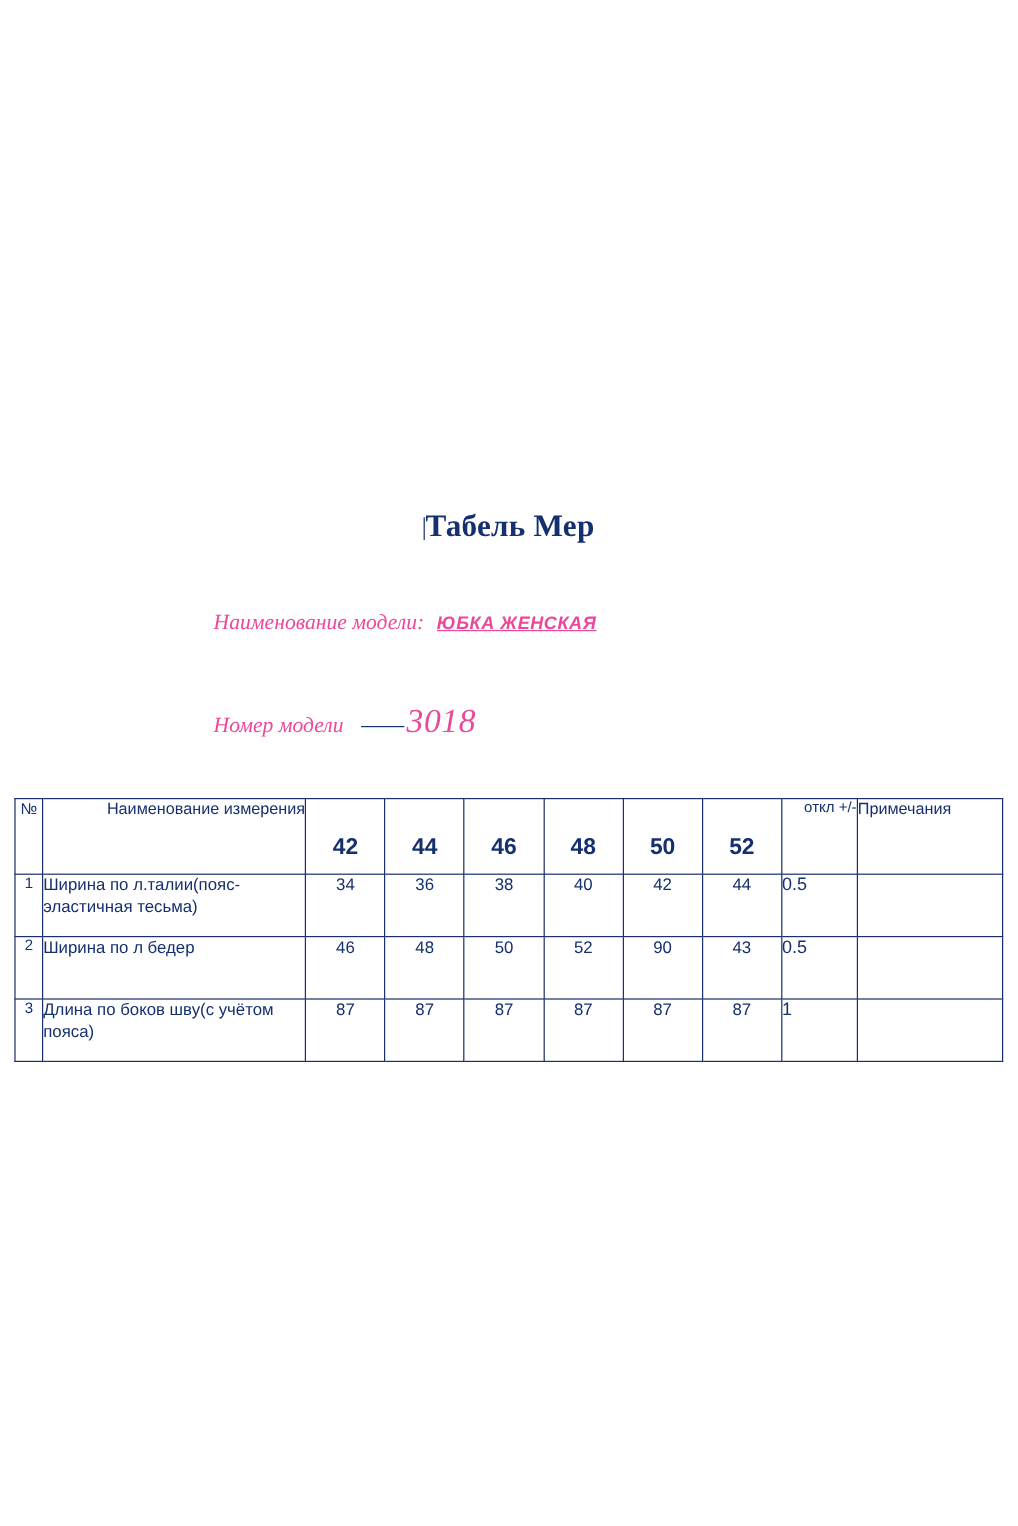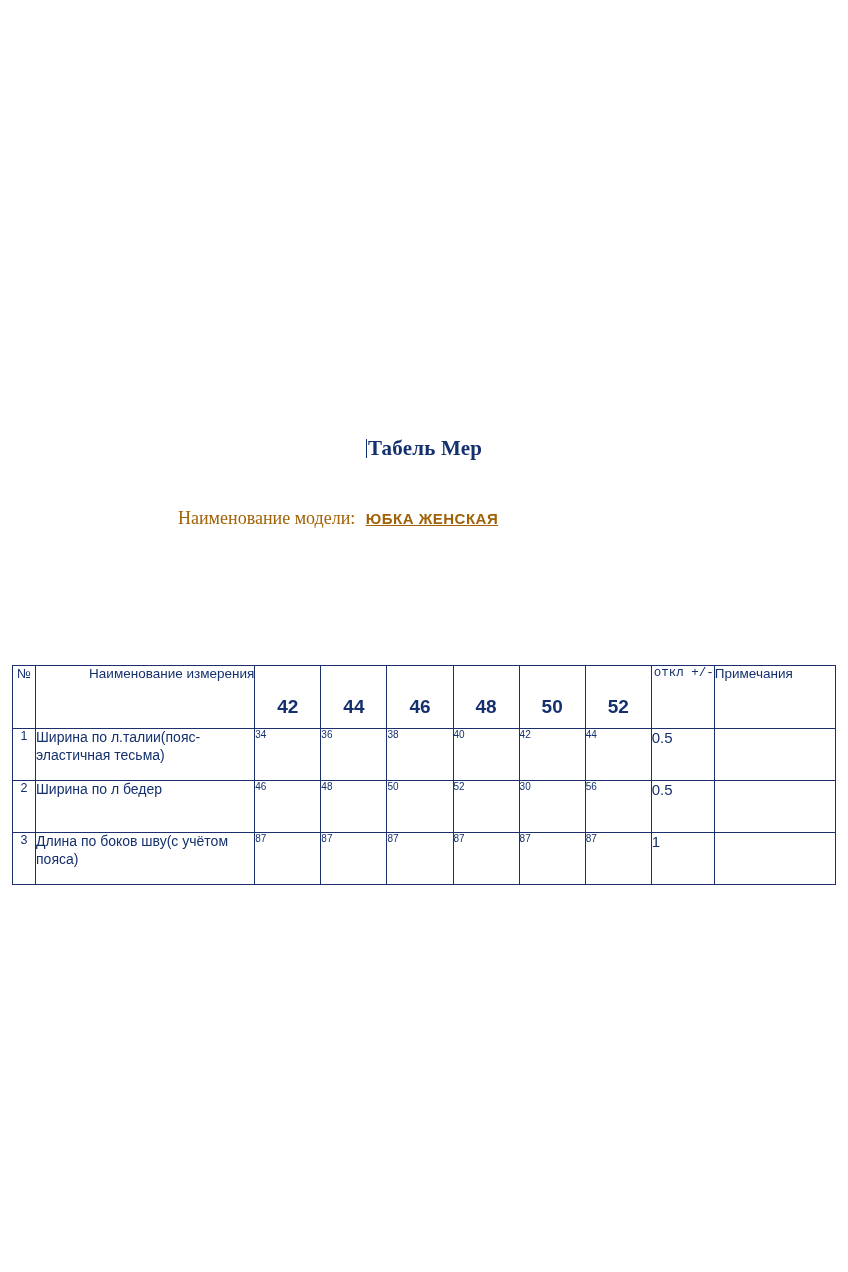--- a/index.html
+++ b/index.html
@@ -18,42 +18,43 @@
   .page {
     position: absolute;
     left: 0; top: 0;
     width: 848px;
     height: 1272px;
     background: #fff;
   }
   .doc-title {
     position: absolute;
     left: 0;
-    top: 436px;
+    top: 424px;
     width: 848px;
     text-align: center;
     font-family: "Liberation Serif", serif;
     font-weight: bold;
-    font-size: 21px;
+    font-size: 26px;
     color: #15306e;
     letter-spacing: 0.2px;
   }
   .doc-title .bar {
     display: inline-block;
     width: 1px;
     height: 19px;
     background: #15306e;
     vertical-align: -3px;
     margin-right: 1px;
   }
   .field-row {
     position: absolute;
     font-family: "Liberation Serif", serif;
-    color: #a16207;
+    color: #ec4899;
     white-space: nowrap;
+    font-style: italic;
   }
   .field-model {
     left: 178px;
     top: 508px;
     font-size: 18px;
   }
   .field-model .value {
     font-family: "Liberation Sans", sans-serif;
     font-weight: bold;
     font-size: 15px;
@@ -112,50 +113,53 @@
     vertical-align: bottom;
     font-weight: bold;
     font-size: 19px;
     padding-bottom: 4px;
   }
   .th-size span { display: block; padding-top: 30px; }
   .th-dev {
     font-size: 12.5px;
     line-height: 1.15;
     padding: 22px 4px 0 4px;
-    font-family: Liberation Mono, monospace;
   }
   .th-note {
     font-size: 13.5px;
     padding: 4px 0 0 8px;
     text-align: left;
   }
 
   tbody tr { height: 52px; }
   tbody td { font-size: 14px; }
   td.c-num  { text-align: center; padding-top: 5px; font-size: 12.5px;}
   td.c-name { padding: 5px 4px 4px 6px; line-height: 1.25; }
-  td.c-size { text-align: left; padding-top: 5px; font-size: 10px; }
+  td.c-size { text-align: center; padding-top: 5px; font-size: 14px; }
   td.c-dev  { padding: 5px 4px 4px 6px; font-size: 15px; }
   td.c-note { }
 </style>
 </head>
 <body>
 
 <div class="page">
 
   <div class="doc-title">
     <span class="bar"></span><span>Табель Мер</span>
   </div>
 
   <div class="field-row field-model">
     <span>Наименование модели:</span>
     <span class="value">ЮБКА  ЖЕНСКАЯ</span>
   </div>
 
+  <div class="field-row field-number">
+    <span>Номер модели</span>
+    <span class="underline"></span><span class="value">3018</span>
+  </div>
 
   <table class="measures">
     <thead>
       <tr>
         <th class="c-num th-num">№</th>
         <th class="c-name th-pad">Наименование измерения</th>
         <th class="c-size th-size">
             <span>42</span>
           </th>
         <th class="c-size th-size">
@@ -190,22 +194,22 @@
         <td class="c-dev">0.5</td>
         <td class="c-note"></td>
       </tr>
       <tr>
         <td class="c-num">2</td>
         <td class="c-name">Ширина по л бедер</td>
         <td class="c-size">46</td>
         <td class="c-size">48</td>
         <td class="c-size">50</td>
         <td class="c-size">52</td>
-        <td class="c-size">30</td>
-        <td class="c-size">56</td>
+        <td class="c-size">90</td>
+        <td class="c-size">43</td>
         <td class="c-dev">0.5</td>
         <td class="c-note"></td>
       </tr>
       <tr>
         <td class="c-num">3</td>
         <td class="c-name">Длина по  боков шву(с учётом пояса)</td>
         <td class="c-size">87</td>
         <td class="c-size">87</td>
         <td class="c-size">87</td>
         <td class="c-size">87</td>

